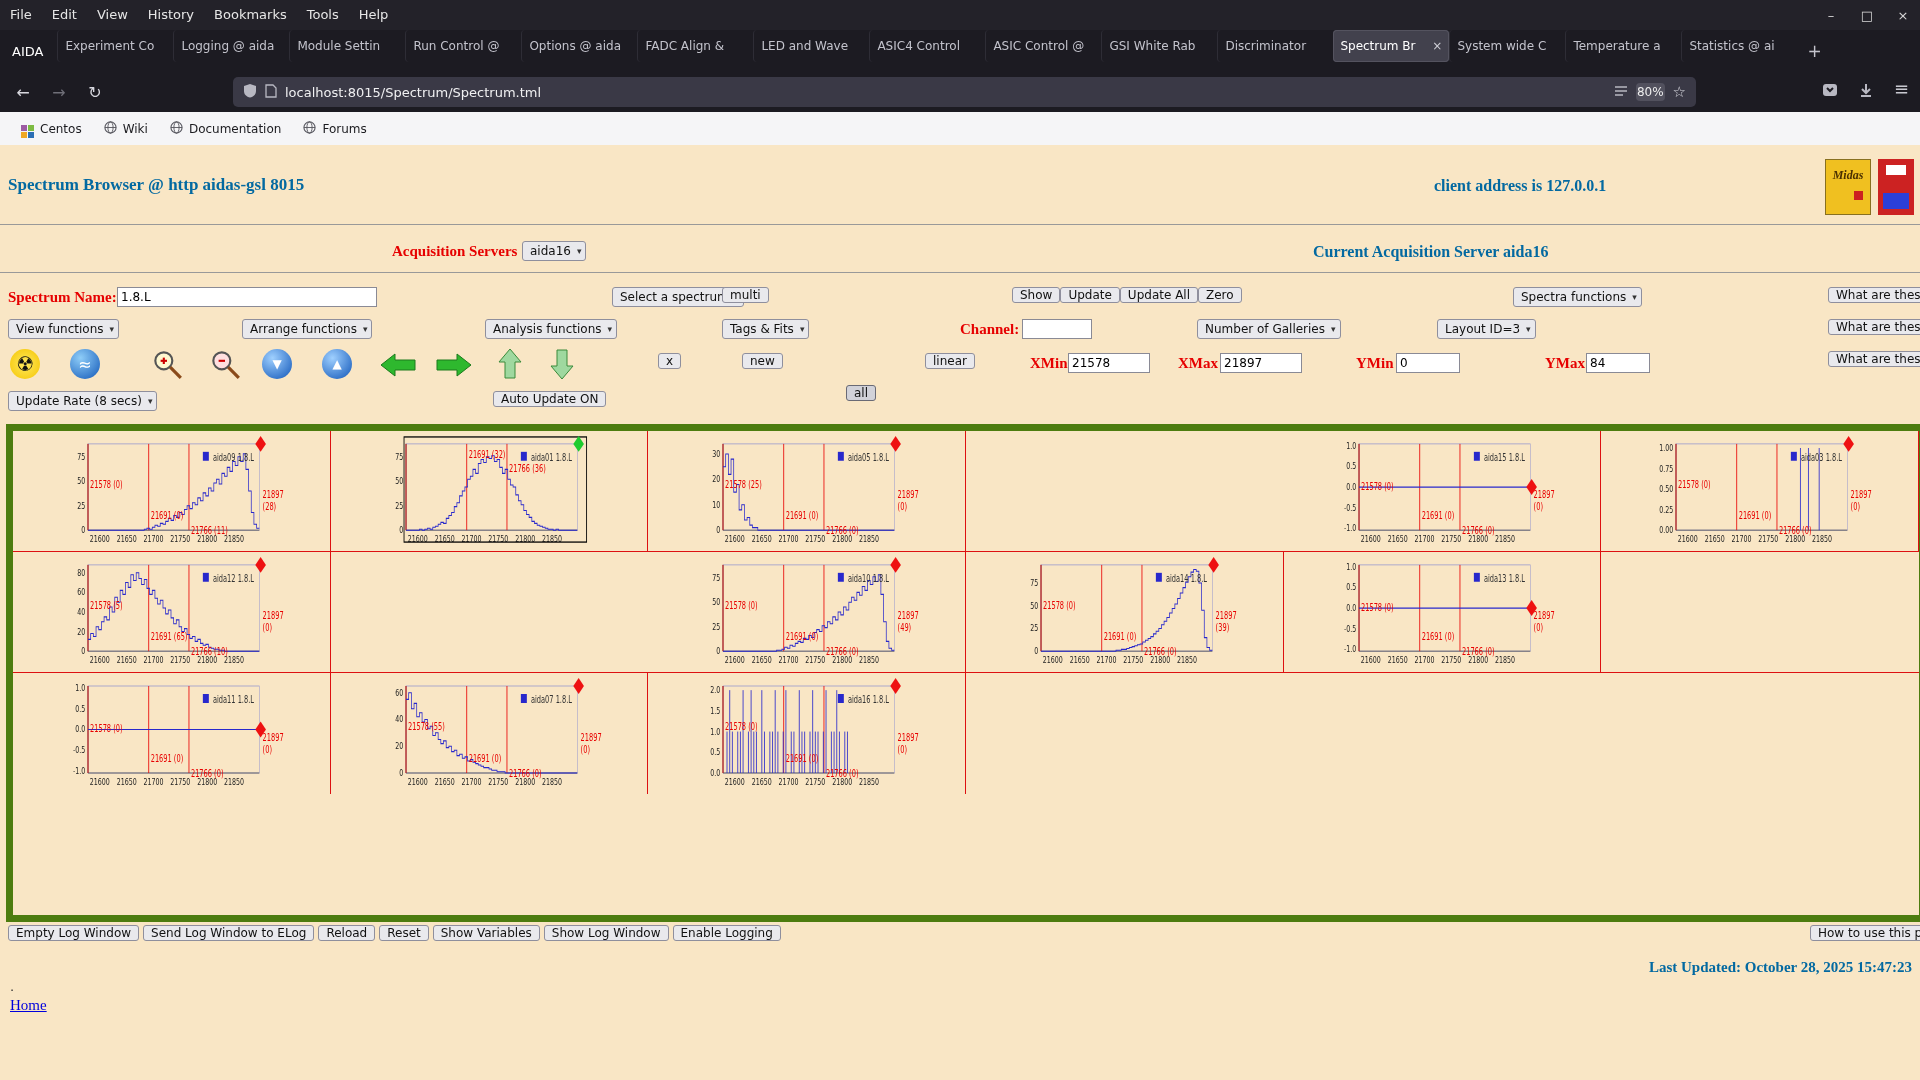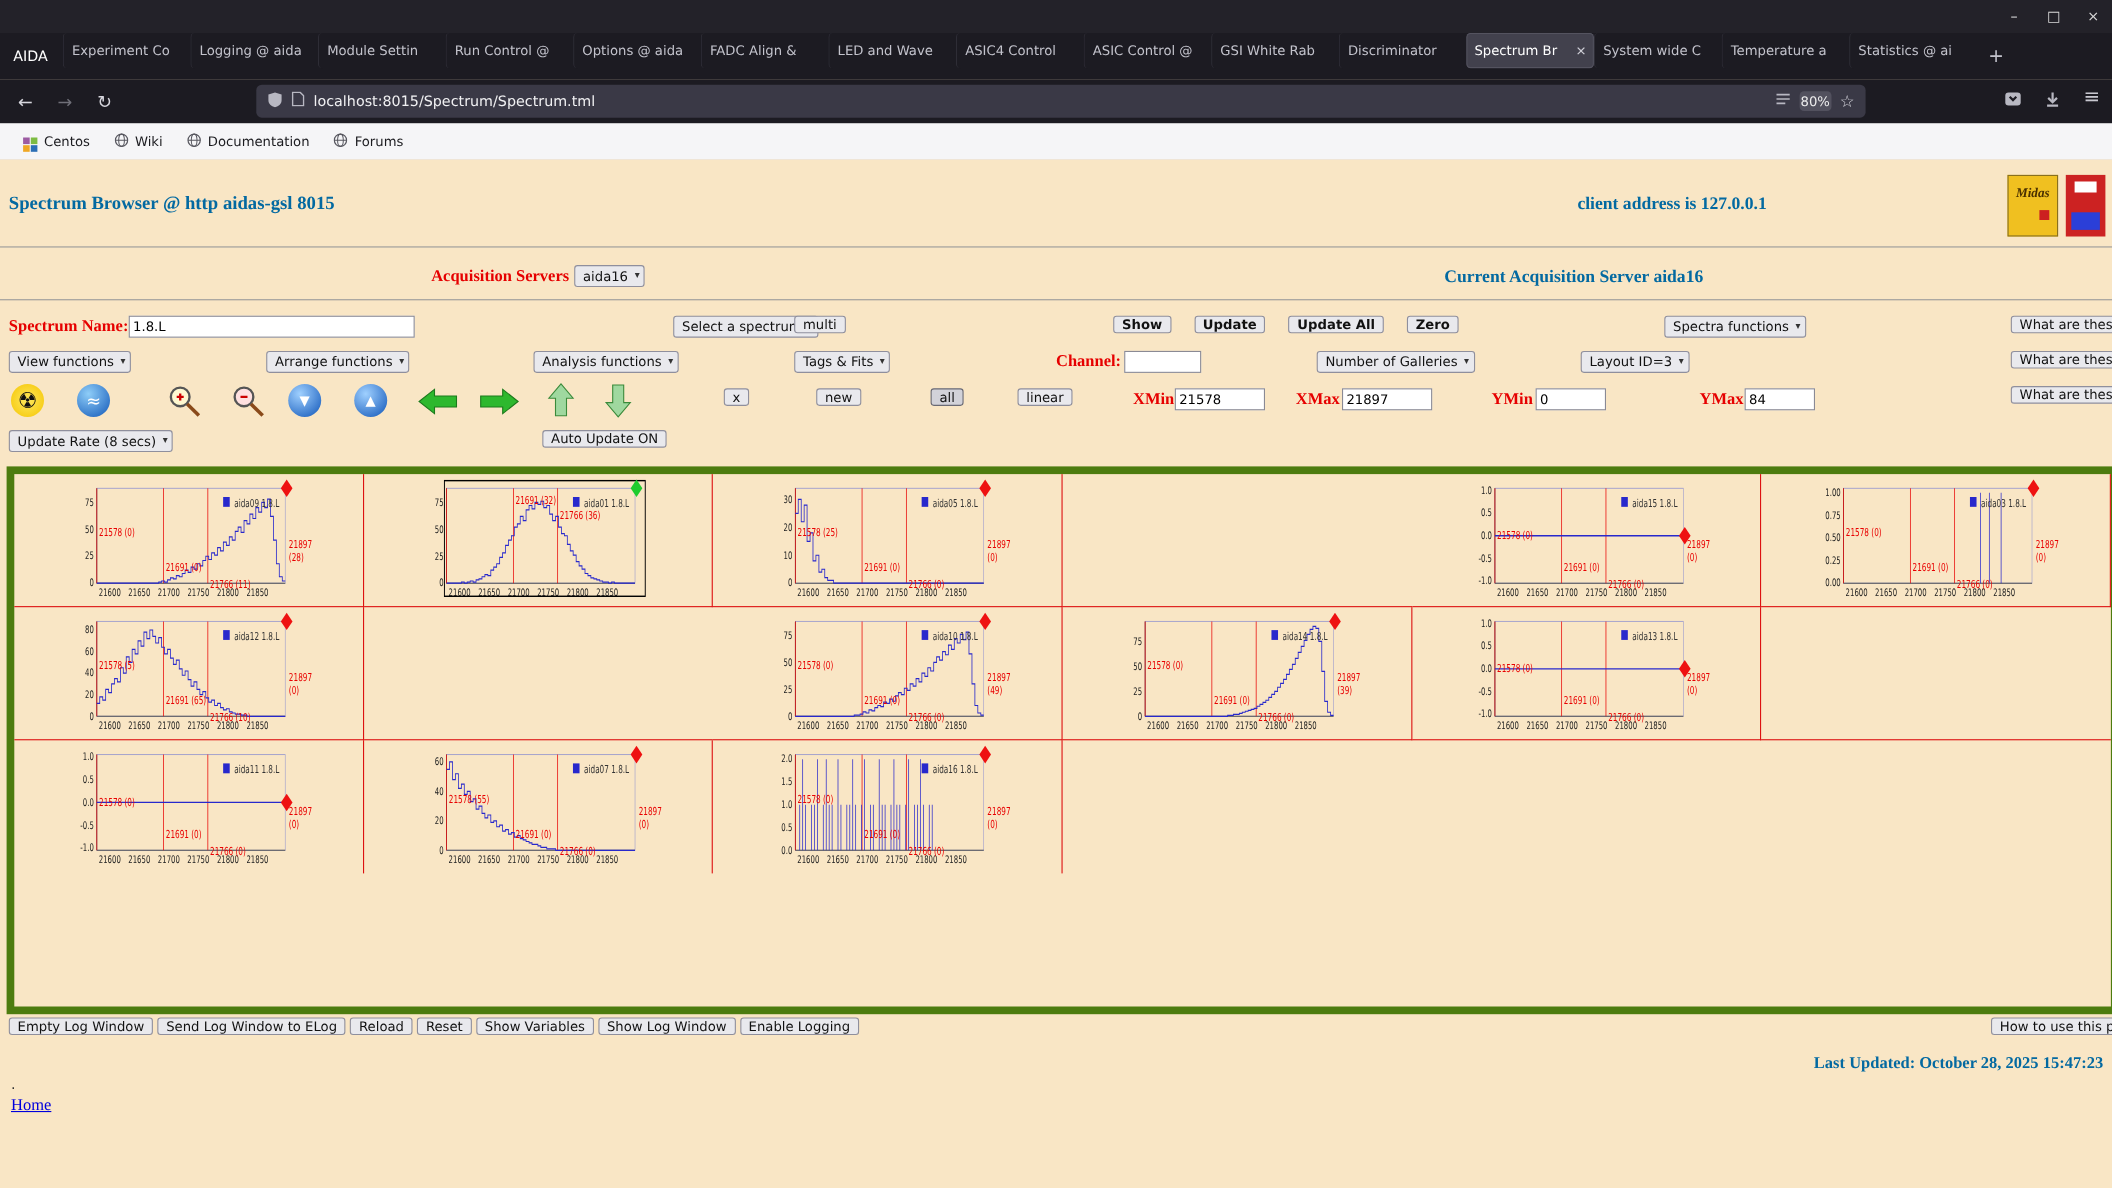--- a/index.html
+++ b/index.html
@@ -44,47 +44,56 @@
   .centos-ic span{width:6px;height:6px;display:block;}
 
   
   #content{position:absolute;top:145px;left:0;width:1920px;height:935px;background:#f9e6c5;}
   .red-serif{font-family:"Liberation Serif",serif;font-weight:bold;color:#0369a1;font-size:15px;}
   .red-label{font-family:"Liberation Serif",serif;font-weight:bold;color:#e60000;font-size:15px;}
   .divider{position:absolute;left:0;width:1920px;border-top:1px solid #999;height:0;}
   .btn{display:inline-flex;align-items:center;justify-content:center;background:#e9e9ed;
        border:1px solid #8f8f9d;border-radius:3px;font-size:12px;height:16px;padding:0 7px;
        color:#111;white-space:nowrap;box-sizing:border-box;}
-  .btn.pressed{background:#d2d2d9;border-color:#6a6a75;}
+  .btn.pressed{background:#d2d2d9;border-color:#6a6a75;margin-top:32px;}
   .sel{display:inline-flex;align-items:center;background:#e9e9ed;border:1px solid #8f8f9d;
        border-radius:3px;font-size:12px;height:20px;padding:0 4px 0 7px;color:#111;gap:6px;
        white-space:nowrap;box-sizing:border-box;}
   .sel .arr{font-size:9px;color:#333;}
   .inp{background:#fff;border:1px solid #8a8a95;height:18px;font-size:12px;padding:0 3px;
        font-family:"DejaVu Sans",sans-serif;box-sizing:content-box;}
-  .flexrow{display:flex;gap:21px;position:absolute;font-weight:bold;}
+  .flexrow{display:flex;gap:0;position:absolute;}
   .icircle{position:absolute;width:30px;height:30px;border-radius:50%;display:flex;
            align-items:center;justify-content:center;}
 
   #gallery{position:absolute;left:6px;top:279px;width:1906px;height:484px;display:grid;
            grid-template-columns:repeat(6,1fr);grid-template-rows:repeat(4,1fr);
            border:7px solid #4d7c0f;}
   .gcell{border-right:1px solid #dd1111;border-bottom:1px solid #dd1111;position:relative;overflow:visible;}
   .gcell:nth-child(4n){border-right:none;}
   .gcell:nth-child(n+13){border-bottom:none;}
   .gcell svg{display:block;}
 
   #footer-buttons{position:absolute;left:8px;top:780px;display:flex;gap:4px;}
   #home-link{position:absolute;left:10px;top:852px;font-family:"Liberation Serif",serif;
              font-size:15px;color:#0000dd;text-decoration:underline;}
 </style>
 </head>
 <body>
 
 <div id="menubar">
+  <div id="menu-items" style="display:flex">
+      <div class="mitem">File</div>
+      <div class="mitem">Edit</div>
+      <div class="mitem">View</div>
+      <div class="mitem">History</div>
+      <div class="mitem">Bookmarks</div>
+      <div class="mitem">Tools</div>
+      <div class="mitem">Help</div>
+    </div>
   <div id="winctl">
     <span>–</span>
     <span>□</span>
     <span>×</span>
   </div>
 </div>
 
 <div id="tabbar">
   <span id="aida-label">AIDA</span>
   <div id="tabs-container">

